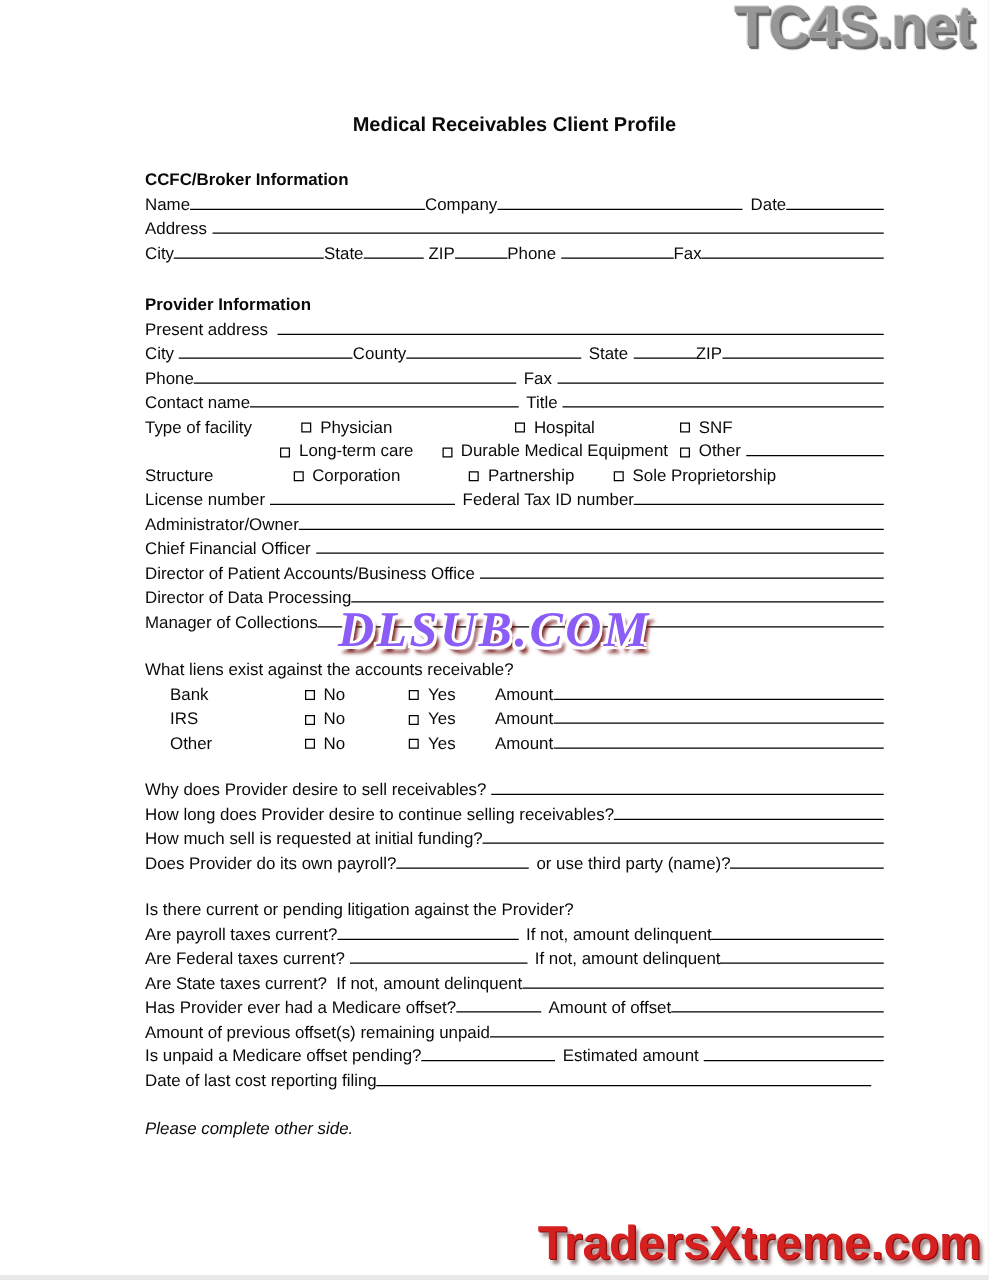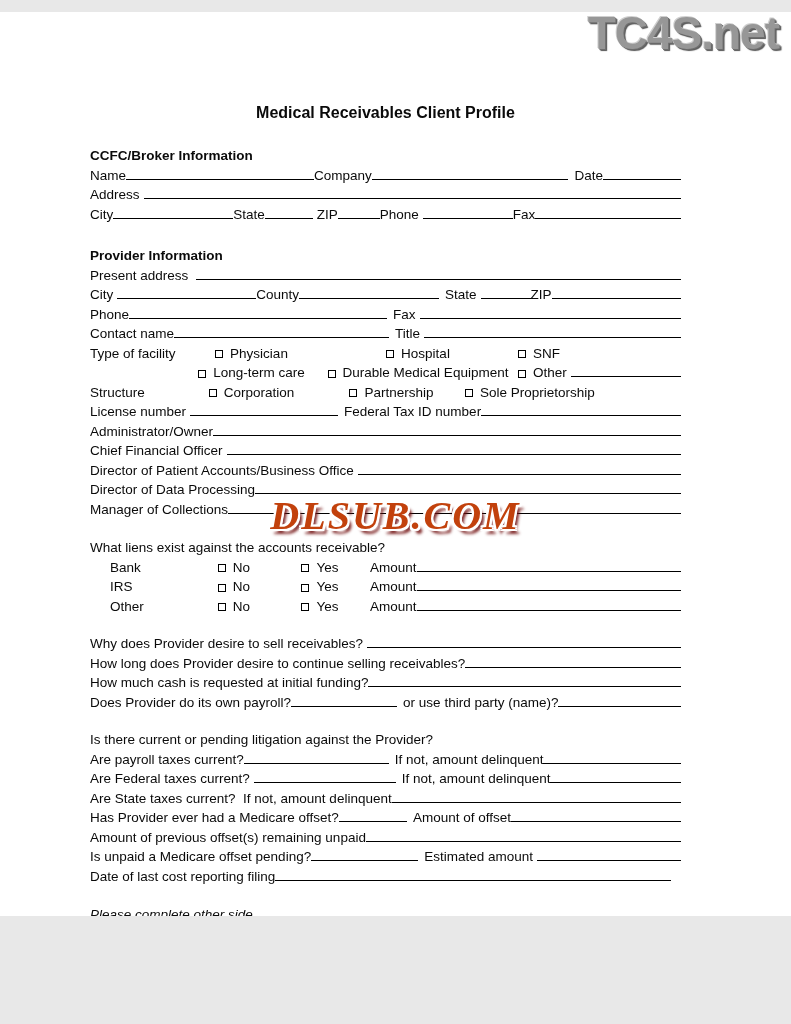--- a/index.html
+++ b/index.html
@@ -1,22 +1,22 @@
 <!DOCTYPE html>
 <html><head>
 <meta charset="utf-8">
 <style>
   * { box-sizing: border-box; }
   html,body { margin:0; padding:0; background:#e8e8e8; }
   .page {
-    position:relative; width:791px; height:904px; margin:12px auto;
+    position:relative; width:791px; height:1020px; margin:0 auto;
     background:#ffffff; overflow:hidden;
     font-family:"Liberation Sans", sans-serif; font-size:13.5px; color:#0a0a0a;
   }
-  .content { position:absolute; left:90px; top:92px; width:591px; }
+  .content { position:absolute; left:116px; top:92px; width:591px; }
   .row { display:flex; align-items:baseline; height:19.5px; white-space:pre; }
   .lbl { flex-shrink:0; }
   .h { font-weight:bold; }
   .fl { flex-shrink:0; border-bottom:1px solid #000; height:12px; }
   .grow { flex:1 1 auto; }
   .mg4 { margin-left:4px; } .mg8 { margin-left:8px; }
   .pl6 { padding-left:6px; } .pl4 { padding-left:4px; }
   .ck { flex-shrink:0;text-align:center; }
   .cb { display:inline-block; width:8px; height:8px; border:1.5px solid #000; margin-right:7px; vertical-align:-0.5px; }
   .title { font-size:16px; font-weight:bold; text-align:center; height:20px; }
@@ -27,21 +27,21 @@
   .logo-top {
     position:absolute; top:-2px; right:12px;
     font-size:46px; font-weight:bold; letter-spacing:-1px; line-height:1;
     color:#979797;
     text-shadow:-1px -1px 0 #cfcfcf, 1px 1px 0 #6e6e6e, 2px 2px 1px #555555;
   }
   .logo-center {
     position:absolute; top:482px; left:50%; transform:translateX(-50%);
     font-family:"Liberation Serif", serif; font-style:italic; font-weight:bold;
     font-size:40px; letter-spacing:2px; line-height:1.1; white-space:nowrap;
-    color:#c2410c;
+    color:#8b5cf6;
     text-shadow:
       -2px -2px 0 #fff, 2px -2px 0 #fff, -2px 2px 0 #fff, 2px 2px 0 #fff,
       0 -2px 0 #fff, 0 2px 0 #fff, -2px 0 0 #fff, 2px 0 0 #fff,
       4px 5px 3px rgba(110,10,10,0.85);
     z-index:5;
   }
   .logo-bottom {
     position:absolute; top:976px; right:6px;
     font-size:38px; font-weight:bold; line-height:1; white-space:nowrap;
     color:#d61f1f;
@@ -207,21 +207,21 @@
       <span class="lbl">Why does Provider desire to sell receivables?</span>
       <span class="fl grow mg4"></span>
     </div>
 
     <div class="row">
       <span class="lbl">How long does Provider desire to continue selling receivables?</span>
       <span class="fl grow"></span>
     </div>
 
     <div class="row">
-      <span class="lbl">How much cash is requested at initial funding?</span>
+      <span class="lbl">How much sell is requested at initial funding?</span>
       <span class="fl grow"></span>
     </div>
 
     <div class="row">
       <span class="lbl">Does Provider do its own payroll?</span>
       <span class="fl" style="width:106px"></span>
       <span class="lbl pl6">or use third party (name)?</span>
       <span class="fl grow"></span>
     </div>
 

